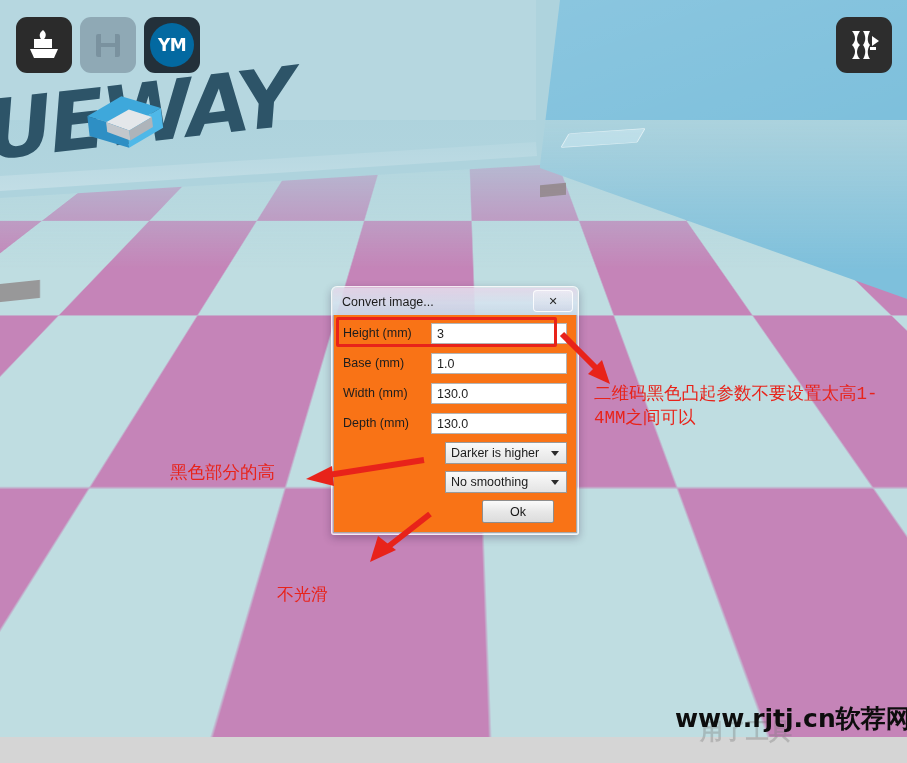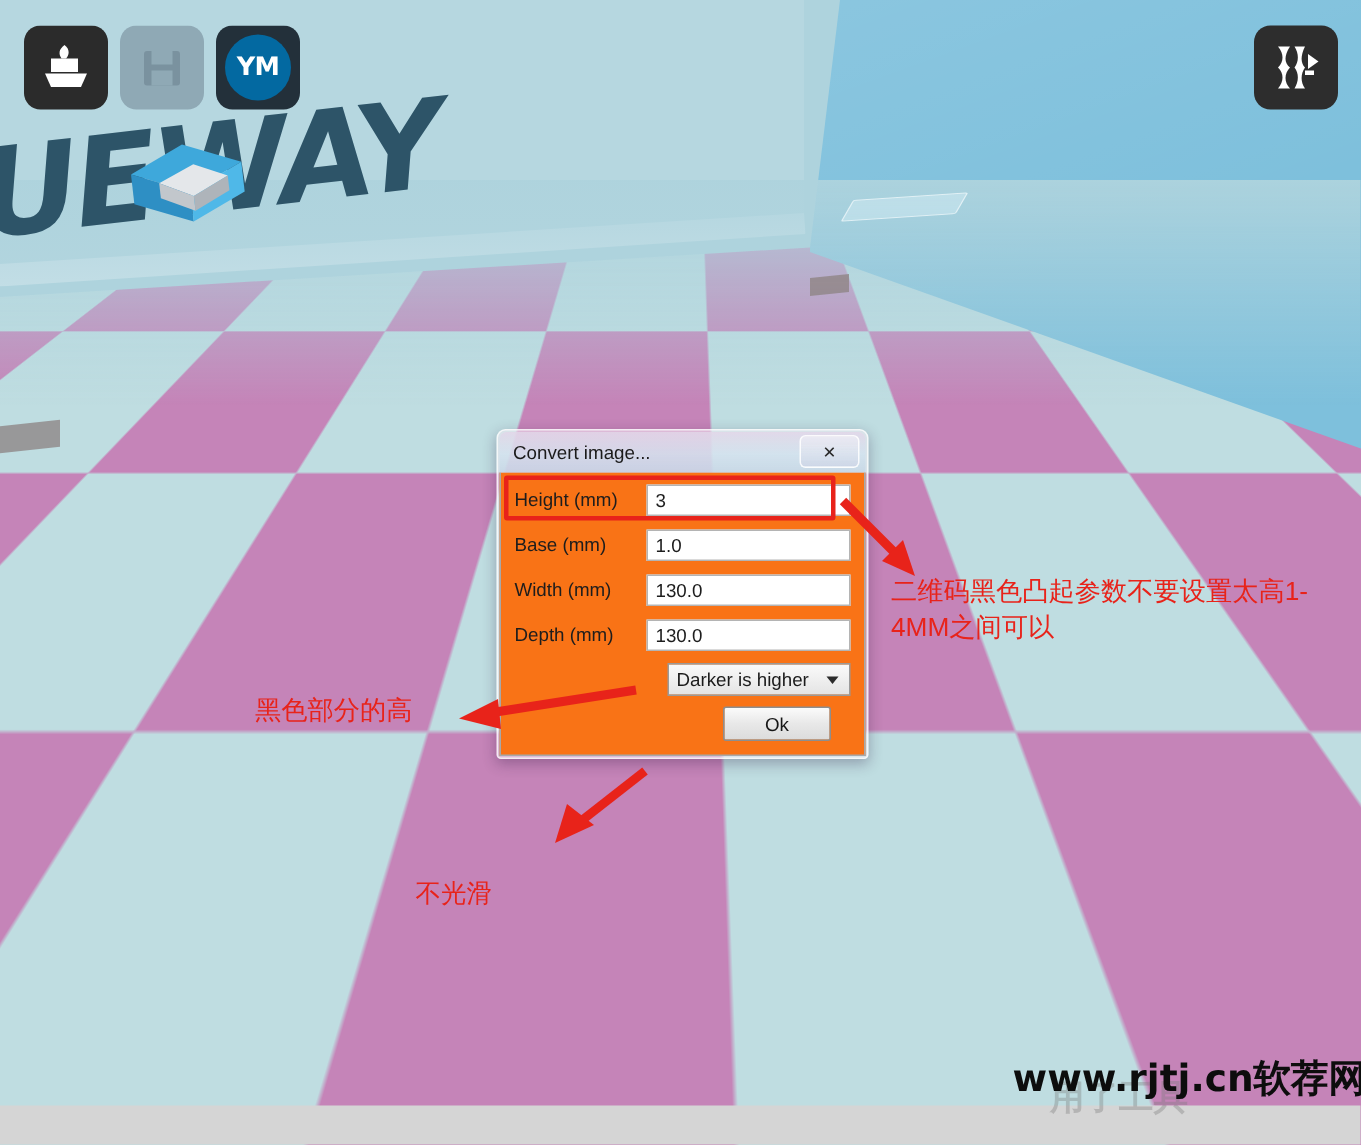--- a/index.html
+++ b/index.html
@@ -295,21 +295,21 @@
     border: 3px solid #e8231a;
     border-radius: 2px;
     box-sizing: border-box;
     pointer-events: none;
   }
 
   
   .anno-text {
     position: absolute;
     color: #e8231a;
-    font-family: Liberation Sans, sans-serif;
+    font-family: Liberation Mono, monospace;
     white-space: pre-wrap;
     line-height: 1.35;
   }
   #anno-main  { left: 594px; top: 383px; font-size: 17.5px; width: 300px; }
   #anno-left  { left: 170px; top: 462px; font-size: 17.5px; }
   #anno-bottom{ left: 277px; top: 553px; font-size: 17px; margin-top: 32px; }
 
   .anno-arrow { position: absolute; pointer-events: none; }
 
   
@@ -424,20 +424,26 @@
         <div class="field-input">130.0</div>
       </div>
 
       <div class="select-row">
         <div class="dlg-select">
           <span>Darker is higher</span>
           <span class="caret"></span>
         </div>
       </div>
 
+      <div class="select-row">
+        <div class="dlg-select">
+          <span>No smoothing</span>
+          <span class="caret"></span>
+        </div>
+      </div>
 
       <div class="btn-row">
         <div class="dlg-btn">Ok</div>
       </div>
 
     </div>
   </div>
 
   <div class="highlight-box"></div>
 

